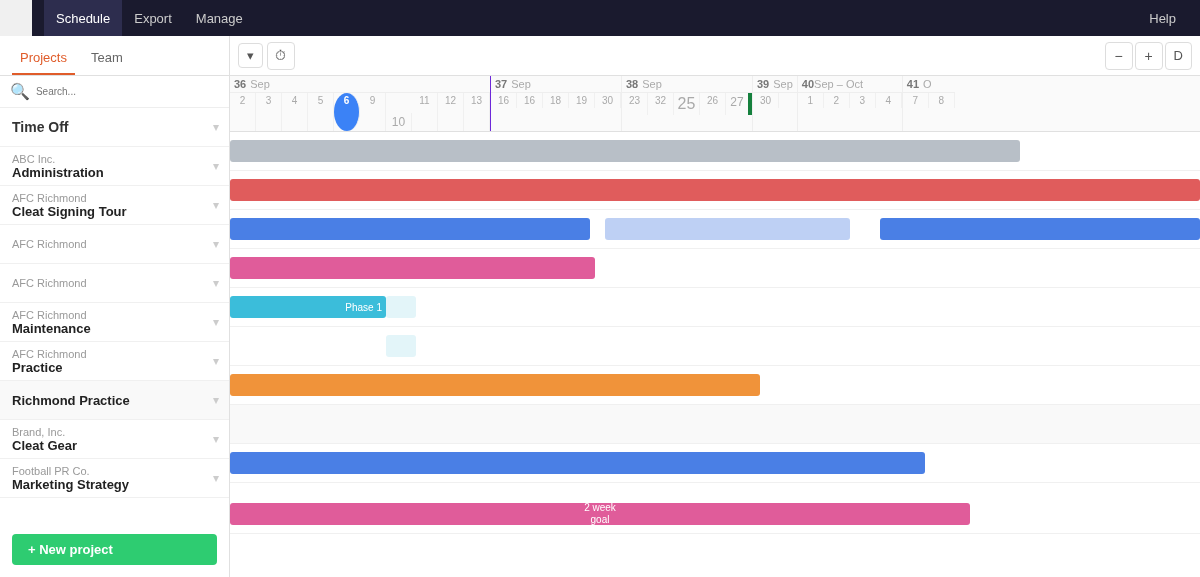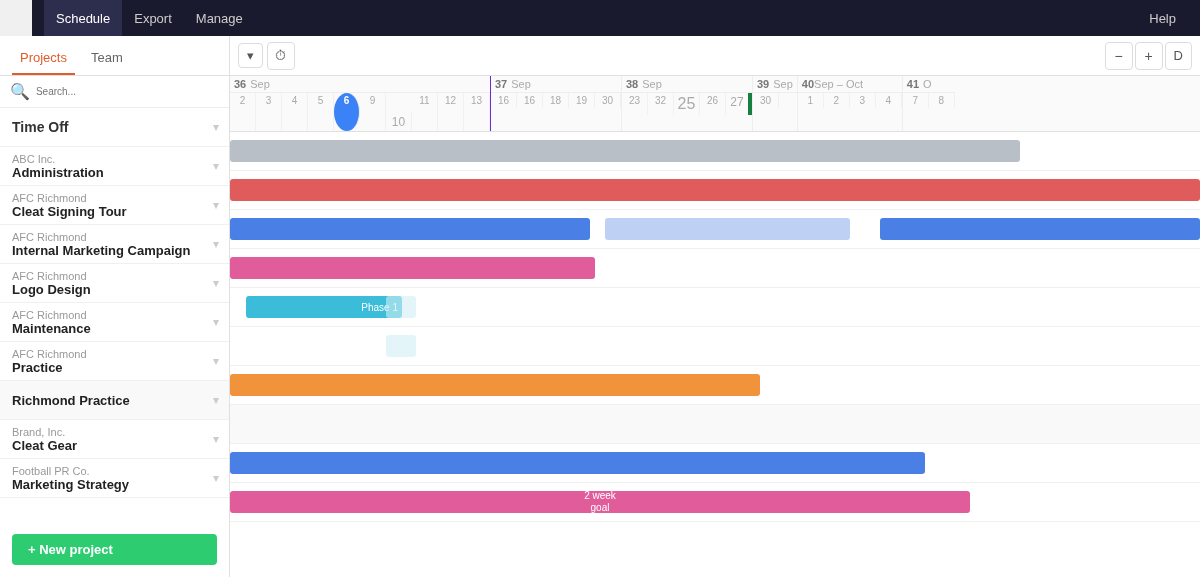--- a/index.html
+++ b/index.html
@@ -220,29 +220,27 @@
         <div class="sidebar-row-content">
           <div class="sidebar-row-client">AFC Richmond</div>
           <div class="sidebar-row-name">Cleat Signing Tour</div>
         </div>
         <span class="sidebar-row-chevron">▾</span>
       </div>
 
       <div class="sidebar-row">
         <div class="sidebar-row-content">
           <div class="sidebar-row-client">AFC Richmond</div>
-          <div class="sidebar-row-name">Internal Marketing Campaign</div>
         </div>
         <span class="sidebar-row-chevron">▾</span>
       </div>
 
       <div class="sidebar-row">
         <div class="sidebar-row-content">
           <div class="sidebar-row-client">AFC Richmond</div>
-          <div class="sidebar-row-name">Logo Design</div>
         </div>
         <span class="sidebar-row-chevron">▾</span>
       </div>
 
       <div class="sidebar-row">
         <div class="sidebar-row-content">
           <div class="sidebar-row-client">AFC Richmond</div>
           <div class="sidebar-row-name">Maintenance</div>
         </div>
         <span class="sidebar-row-chevron">▾</span>
@@ -398,42 +396,42 @@
           <div style="position:absolute;top:8px;left:0;height:22px;width:360px;background:#4a7fe5;border-radius:3px;"></div>
           <div style="position:absolute;top:8px;left:375px;height:22px;width:245px;background:#a8c0f0;border-radius:3px;opacity:0.75;"></div>
           <div style="position:absolute;top:8px;left:650px;height:22px;width:320px;background:#4a7fe5;border-radius:3px;"></div>
         </div>
 
         <div style="position:relative;height:39px;border-bottom:1px solid #f0f0f0;display:flex;align-items:center;">
           <div style="position:absolute;top:8px;left:0;height:22px;width:365px;background:#e05c9a;border-radius:3px;"></div>
         </div>
 
         <div style="position:relative;height:39px;border-bottom:1px solid #f0f0f0;display:flex;align-items:center;">
-          <div style="position:absolute;top:8px;left:16px;height:22px;width:156px;background:#3bbdda;border-radius:3px;display:flex;align-items:center;justify-content:flex-end;padding-right:4px;">
+          <div style="position:absolute;top:8px;left:0;height:22px;width:156px;background:#3bbdda;border-radius:3px;display:flex;align-items:center;justify-content:flex-end;padding-right:4px;">
             <span style="font-size:10px;color:#fff;white-space:nowrap;">Phase 1</span>
           </div>
           <div style="position:absolute;top:8px;left:156px;height:22px;width:30px;background:#d0eef5;border-radius:3px;opacity:0.6;"></div>
         </div>
 
         <div style="position:relative;height:39px;border-bottom:1px solid #f0f0f0;display:flex;align-items:center;">
           <div style="position:absolute;top:8px;left:156px;height:22px;width:30px;background:#d0eef5;border-radius:3px;opacity:0.6;"></div>
         </div>
 
         <div style="position:relative;height:39px;border-bottom:1px solid #f0f0f0;display:flex;align-items:center;">
           <div style="position:absolute;top:8px;left:0;height:22px;width:530px;background:#f0933a;border-radius:3px;"></div>
         </div>
 
         <div style="position:relative;height:39px;border-bottom:1px solid #f0f0f0;display:flex;align-items:center;background:#f9f9f9;">
         </div>
 
         <div style="position:relative;height:39px;border-bottom:1px solid #f0f0f0;display:flex;align-items:center;">
           <div style="position:absolute;top:8px;left:0;height:22px;width:695px;background:#4a7fe5;border-radius:3px;"></div>
         </div>
 
-        <div style="position:relative;height:39px;border-bottom:1px solid #f0f0f0;display:flex;align-items:center;">
+        <div style="position:relative;height:39px;border-bottom:1px solid #f0f0f0;display:flex;align-items:center;margin-top:12px;">
           <div style="position:absolute;top:8px;left:0;height:22px;width:740px;background:#e05c9a;border-radius:3px;display:flex;align-items:center;justify-content:center;">
             <span style="font-size:10px;color:#fff;white-space:nowrap;line-height:1.2;text-align:center;">2 week<br>goal</span>
           </div>
         </div>
 
       </div>
 
     </div>
 
   </div>

